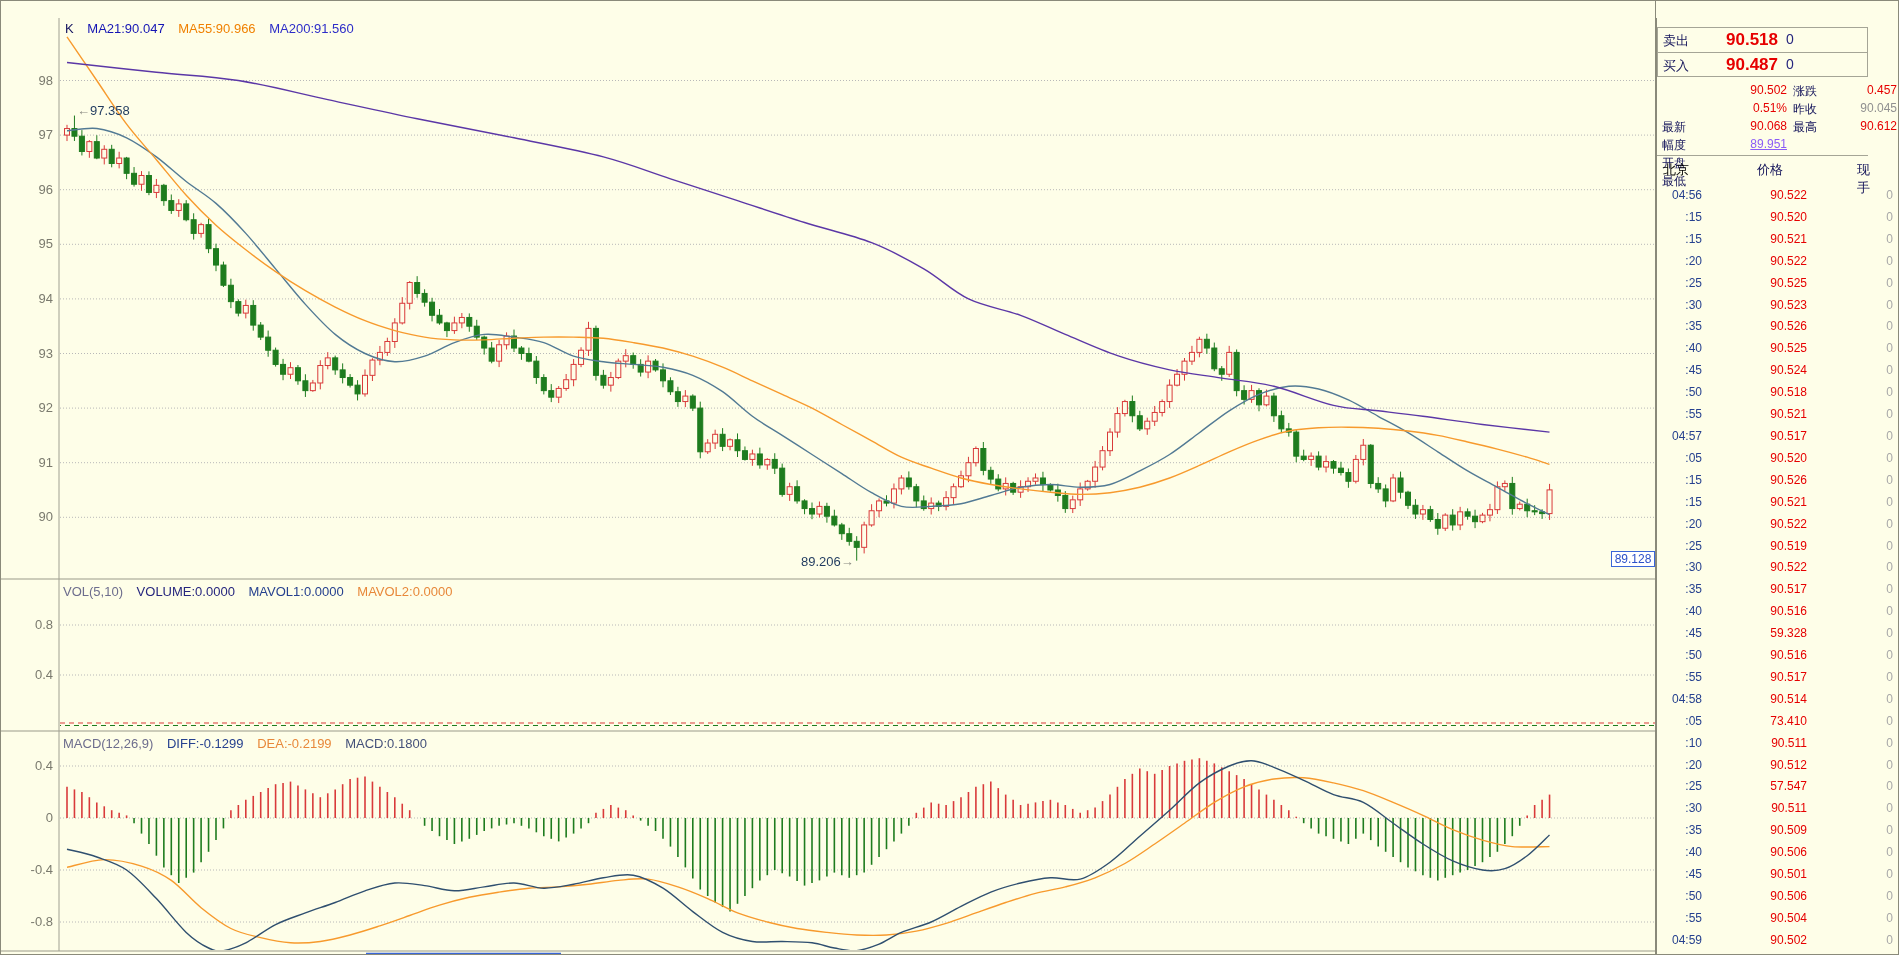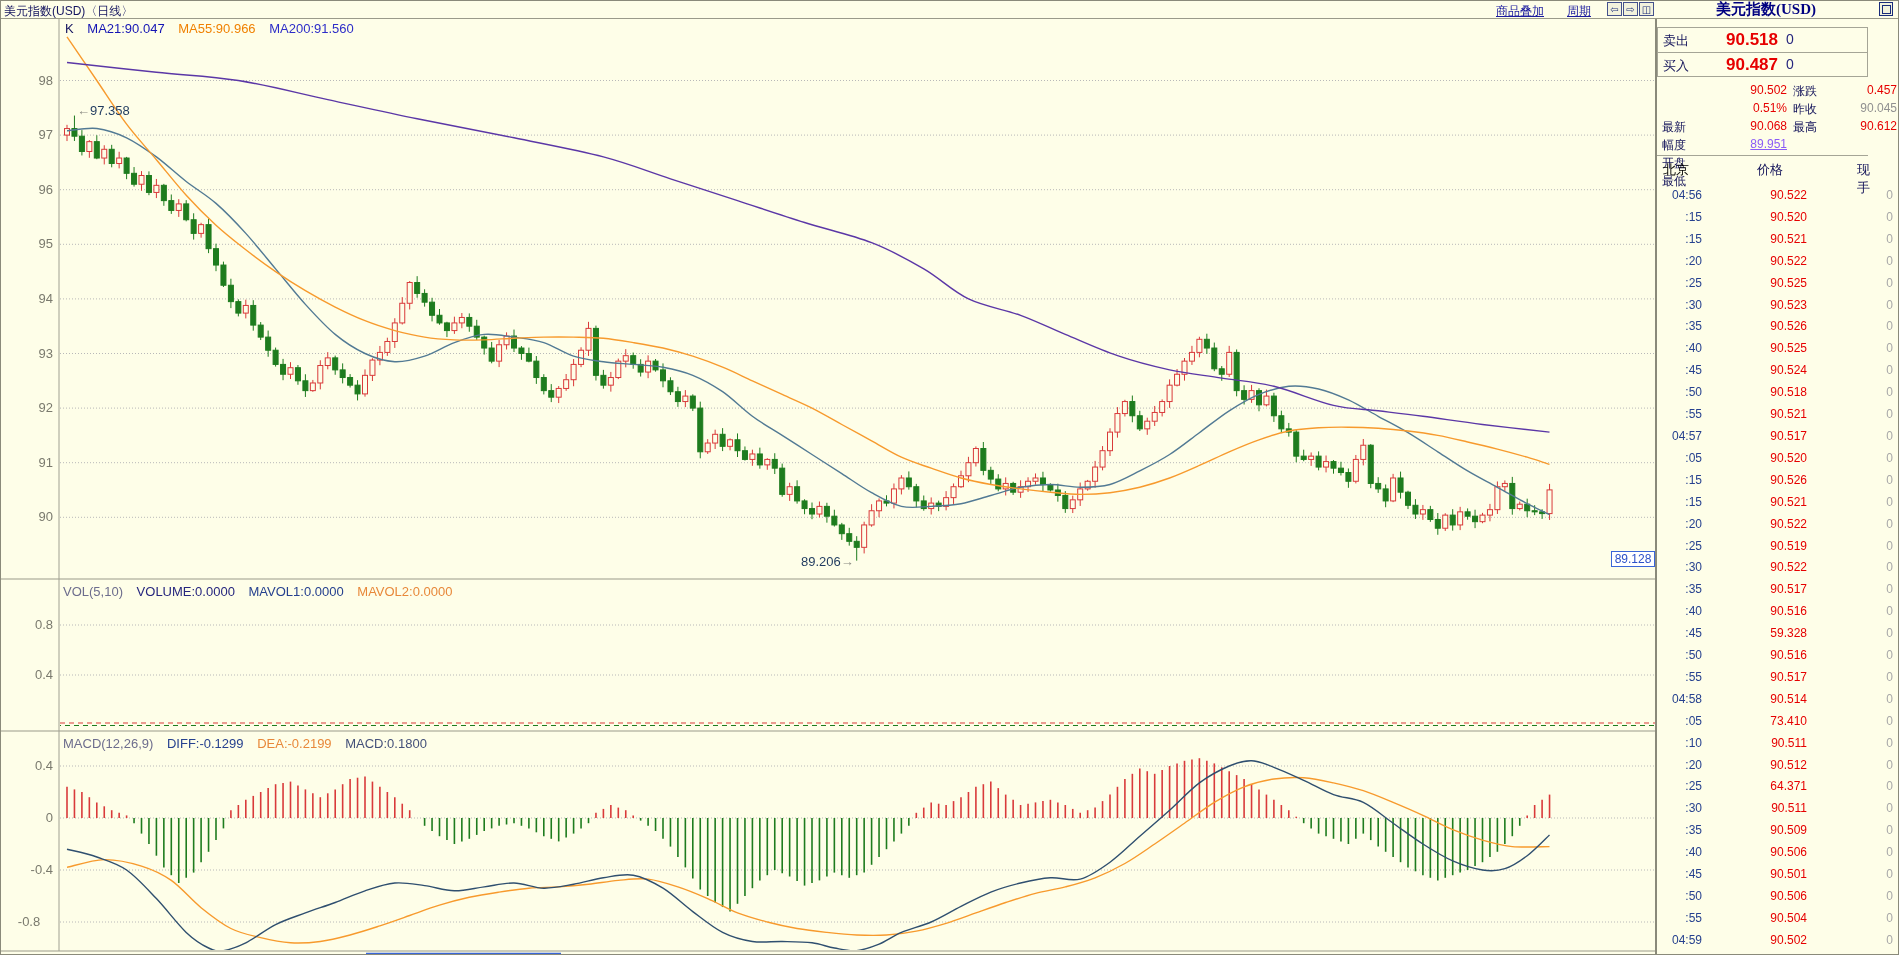--- a/index.html
+++ b/index.html
@@ -733,35 +733,23 @@
       <div class="axis-label" style="left: 4px; top: 289.9px;">94</div>
       <div class="axis-label" style="left: 4px; top: 344.5px;">93</div>
       <div class="axis-label" style="left: 4px; top: 399.1px;">92</div>
       <div class="axis-label" style="left: 4px; top: 453.7px;">91</div>
       <div class="axis-label" style="left: 4px; top: 508.3px;">90</div>
       <div class="axis-label" style="left: 4px; top: 616px;">0.8</div>
       <div class="axis-label" style="left: 4px; top: 666px;">0.4</div>
       <div class="axis-label" style="left: 4px; top: 757px;">0.4</div>
       <div class="axis-label" style="left: 4px; top: 809px;">0</div>
       <div class="axis-label" style="left: 4px; top: 861px;">-0.4</div>
-      <div class="axis-label" style="left: 4px; top: 913px; text-align: center;">-0.8</div>
+      <div class="axis-label" style="left: 4px; top: 913px;">-0.8</div>
     </div>
 
-  <div class="topbar">
-    <div class="chart-title">美元指数(USD)〈日线〉</div>
-    <div class="tb-link" style="left:1495px;">商品叠加</div>
-    <div class="tb-link" style="left:1566px;">周期</div>
-    <div class="tb-iconbox" style="left:1606px;">⇦</div>
-    <div class="tb-iconbox" style="left:1622px;">⇨</div>
-    <div class="tb-iconbox" style="left:1638px;">◫</div>
-    <div class="panel-title">美元指数(USD)</div>
-    <div class="corner-icon">
-        <span></span>
-      </div>
-  </div>
 
   <div class="panel">
     <div class="qbox">
       <span class="ql">卖出</span>
       <span class="qp">90.518</span>
       <span class="qv">0</span>
     </div>
     <div class="qbox second">
       <span class="ql">买入</span>
       <span class="qp">90.487</span>
@@ -927,21 +915,21 @@
           <span class="tp">90.511</span>
           <span class="tv">0</span>
         </div>
         <div class="trow">
           <span class="tt">:20</span>
           <span class="tp">90.512</span>
           <span class="tv">0</span>
         </div>
         <div class="trow">
           <span class="tt">:25</span>
-          <span class="tp">64.371</span>
+          <span class="tp">57.547</span>
           <span class="tv">0</span>
         </div>
         <div class="trow">
           <span class="tt">:30</span>
           <span class="tp">90.511</span>
           <span class="tv">0</span>
         </div>
         <div class="trow">
           <span class="tt">:35</span>
           <span class="tp">90.509</span>

